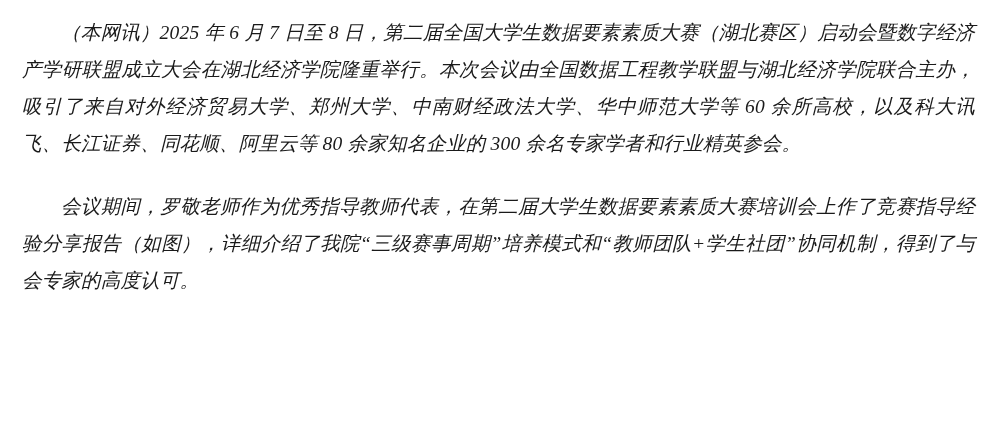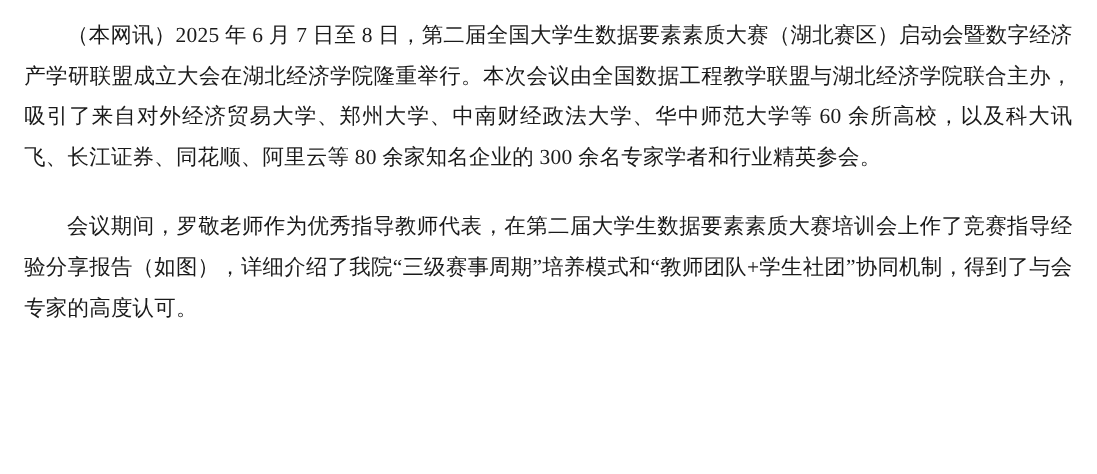--- a/index.html
+++ b/index.html
@@ -12,20 +12,21 @@
     background: #ffffff;
     font-family: "Liberation Serif", "DejaVu Serif", serif;
     overflow: hidden;
   }
   .page {
     box-sizing: border-box;
     width: 997px;
     height: 308px;
     padding: 14px 22px 0 22px;
     background: #ffffff;
+    font-style: italic;
   }
   .article {
     width: 953px;
   }
   .para {
     margin: 0 0 26px 0;
     font-size: 19.5px;
     line-height: 37px;
     color: #1a1a1a;
     text-align: justify;

